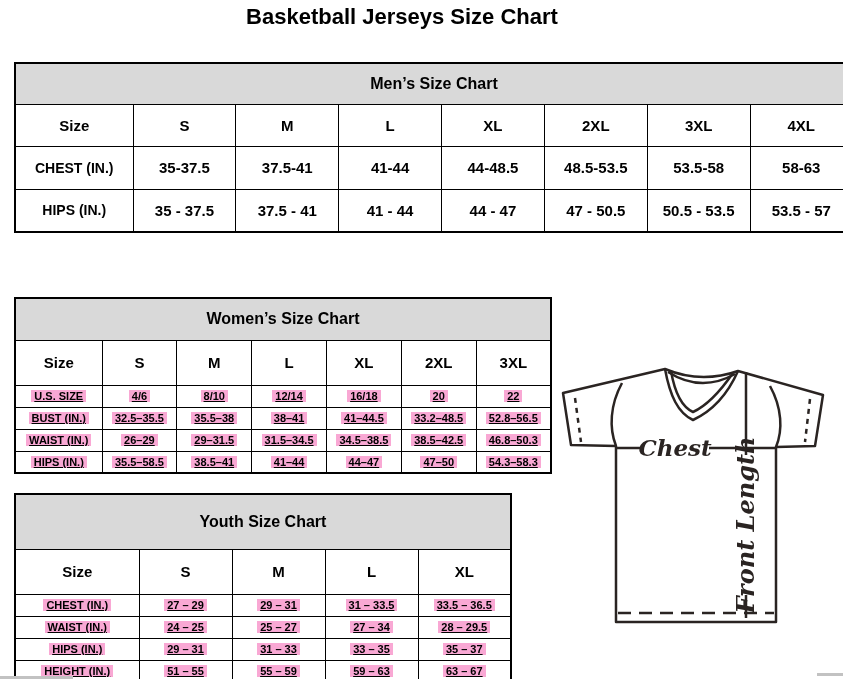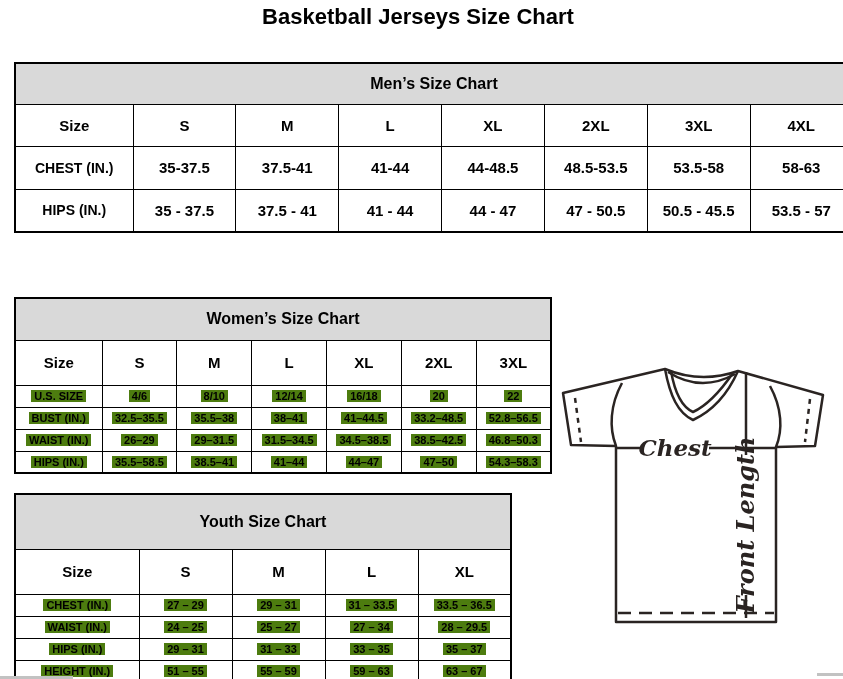--- a/index.html
+++ b/index.html
@@ -1,21 +1,21 @@
 <!DOCTYPE html>
 <html><head>
 <meta charset="utf-8">
 <style>
   html,body{margin:0;padding:0;}
   body{
     width:843px;height:679px;position:relative;background:#fff;
     font-family:"Liberation Sans",sans-serif;color:#000;overflow:hidden;
   }
   .page-title{
-    position:absolute;top:4px;left:16px;width:804px;text-align:center;
+    position:absolute;top:4px;left:0;width:804px;text-align:center;
     font-size:22px;font-weight:bold;letter-spacing:0px;
   }
   table.tbl{
     position:absolute;border-collapse:collapse;table-layout:fixed;
     border:2px solid #000;
   }
   .tbl th,.tbl td{
     border:1px solid #000;text-align:center;vertical-align:middle;
     font-weight:bold;padding:0;overflow:hidden;white-space:nowrap;
   }
@@ -29,21 +29,21 @@
   
   .womens{left:14px;top:297px;width:538px;}
   .womens tr.band{height:42px;margin-left:24px;}
   .womens tr.sizes{height:45px;font-size:15px;}
   .womens tr.small{height:22px;font-size:11px;}
   
   .youth{left:14px;top:493px;width:498px;}
   .youth tr.band{height:55px;}
   .youth tr.sizes{height:45px;font-size:15px;}
   .youth tr.small{height:22px;font-size:11px;}
-  .hl{background:#4d7c0f;padding:0 3px;}
+  .hl{background:#f9a8d4;padding:0 3px;text-decoration:underline;}
   
   .jersey{position:absolute;left:556px;top:358px;width:276px;height:278px;}
   .jersey path,.jersey line{stroke:#2a2422;fill:none;stroke-width:2.5;stroke-linejoin:round;stroke-linecap:butt;}
   .jersey .fillwhite{fill:#ffffff;}
   .jersey text{
     font-family:"DejaVu Serif","Liberation Serif",serif;
     font-style:italic;font-weight:bold;fill:#2a2422;
   }
   .scroll-frag{position:absolute;height:3px;background:#c2c2c2;}
   .frag-left{left:0;top:676px;width:73px;}
@@ -89,21 +89,21 @@
     <td>53.5-58</td>
     <td>58-63</td>
   </tr>
   <tr class="data">
     <td class="rowlabel">HIPS (IN.)</td>
     <td>35 - 37.5</td>
     <td>37.5 - 41</td>
     <td>41 - 44</td>
     <td>44 - 47</td>
     <td>47 - 50.5</td>
-    <td>50.5 - 45.5</td>
+    <td>50.5 - 53.5</td>
     <td>53.5 - 57</td>
   </tr>
   </tbody>
 </table>
 
 <table class="tbl womens">
   <colgroup>
       <col style="width:87px">
       <col>
       <col>

